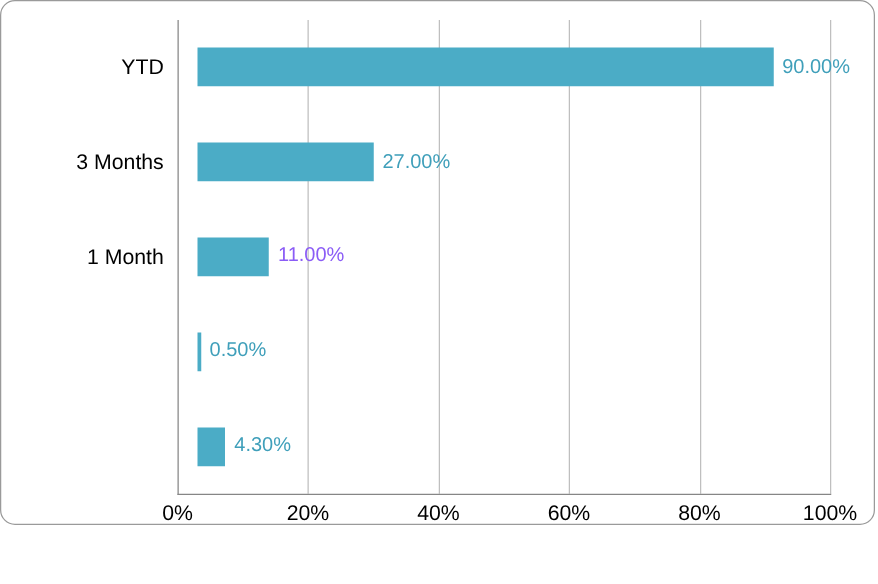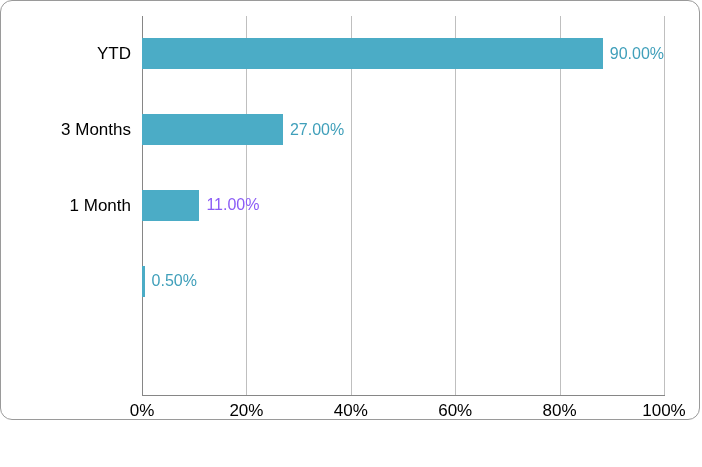--- a/index.html
+++ b/index.html
@@ -50,21 +50,21 @@
     position: absolute;
     top: 15px;
     width: 1px;
     height: 379px;
     background: #bfbfbf;
   }
 
   
   .bar-row {
     position: absolute;
-    left: 0;
+    left: 16px;
     height: 75.8px;
     width: 100%;
     display: flex;
     align-items: center;
   }
   .bar {
     height: 31px;
     background: #4bacc6;
   }
   .bar-label {
@@ -137,20 +137,24 @@
         <span class="bar-label" style="color: rgb(63, 159, 186);">27.00%</span>
       </div>
       <div class="bar-row" style="top: 151.6px; height: 75.8px;">
         <div class="bar" style="width: 57.42px; background: rgb(75, 172, 198);"></div>
         <span class="bar-label" style="color: #8b5cf6;">11.00%</span>
       </div>
       <div class="bar-row" style="top: 227.4px; height: 75.8px;">
         <div class="bar" style="width: 2.61px; background: rgb(75, 172, 198);"></div>
         <span class="bar-label" style="color: rgb(63, 159, 186);">0.50%</span>
       </div>
+      <div class="bar-row" style="top: 303.2px; height: 75.8px;">
+        <div class="bar" style="width: 22.446px; background: rgb(75, 172, 198);"></div>
+        <span class="bar-label" style="color: rgb(63, 159, 186);">4.30%</span>
+      </div>
     </div>
 
   <div class="xticks" style="position: absolute; left: 0px; top: 0px; width: 100%; height: 100%;">
       <div class="xtick" style="left: 141px;">0%</div>
       <div class="xtick" style="left: 245.4px;">20%</div>
       <div class="xtick" style="left: 349.8px;">40%</div>
       <div class="xtick" style="left: 454.2px;">60%</div>
       <div class="xtick" style="left: 558.6px;">80%</div>
       <div class="xtick" style="left: 663px;">100%</div>
     </div>

